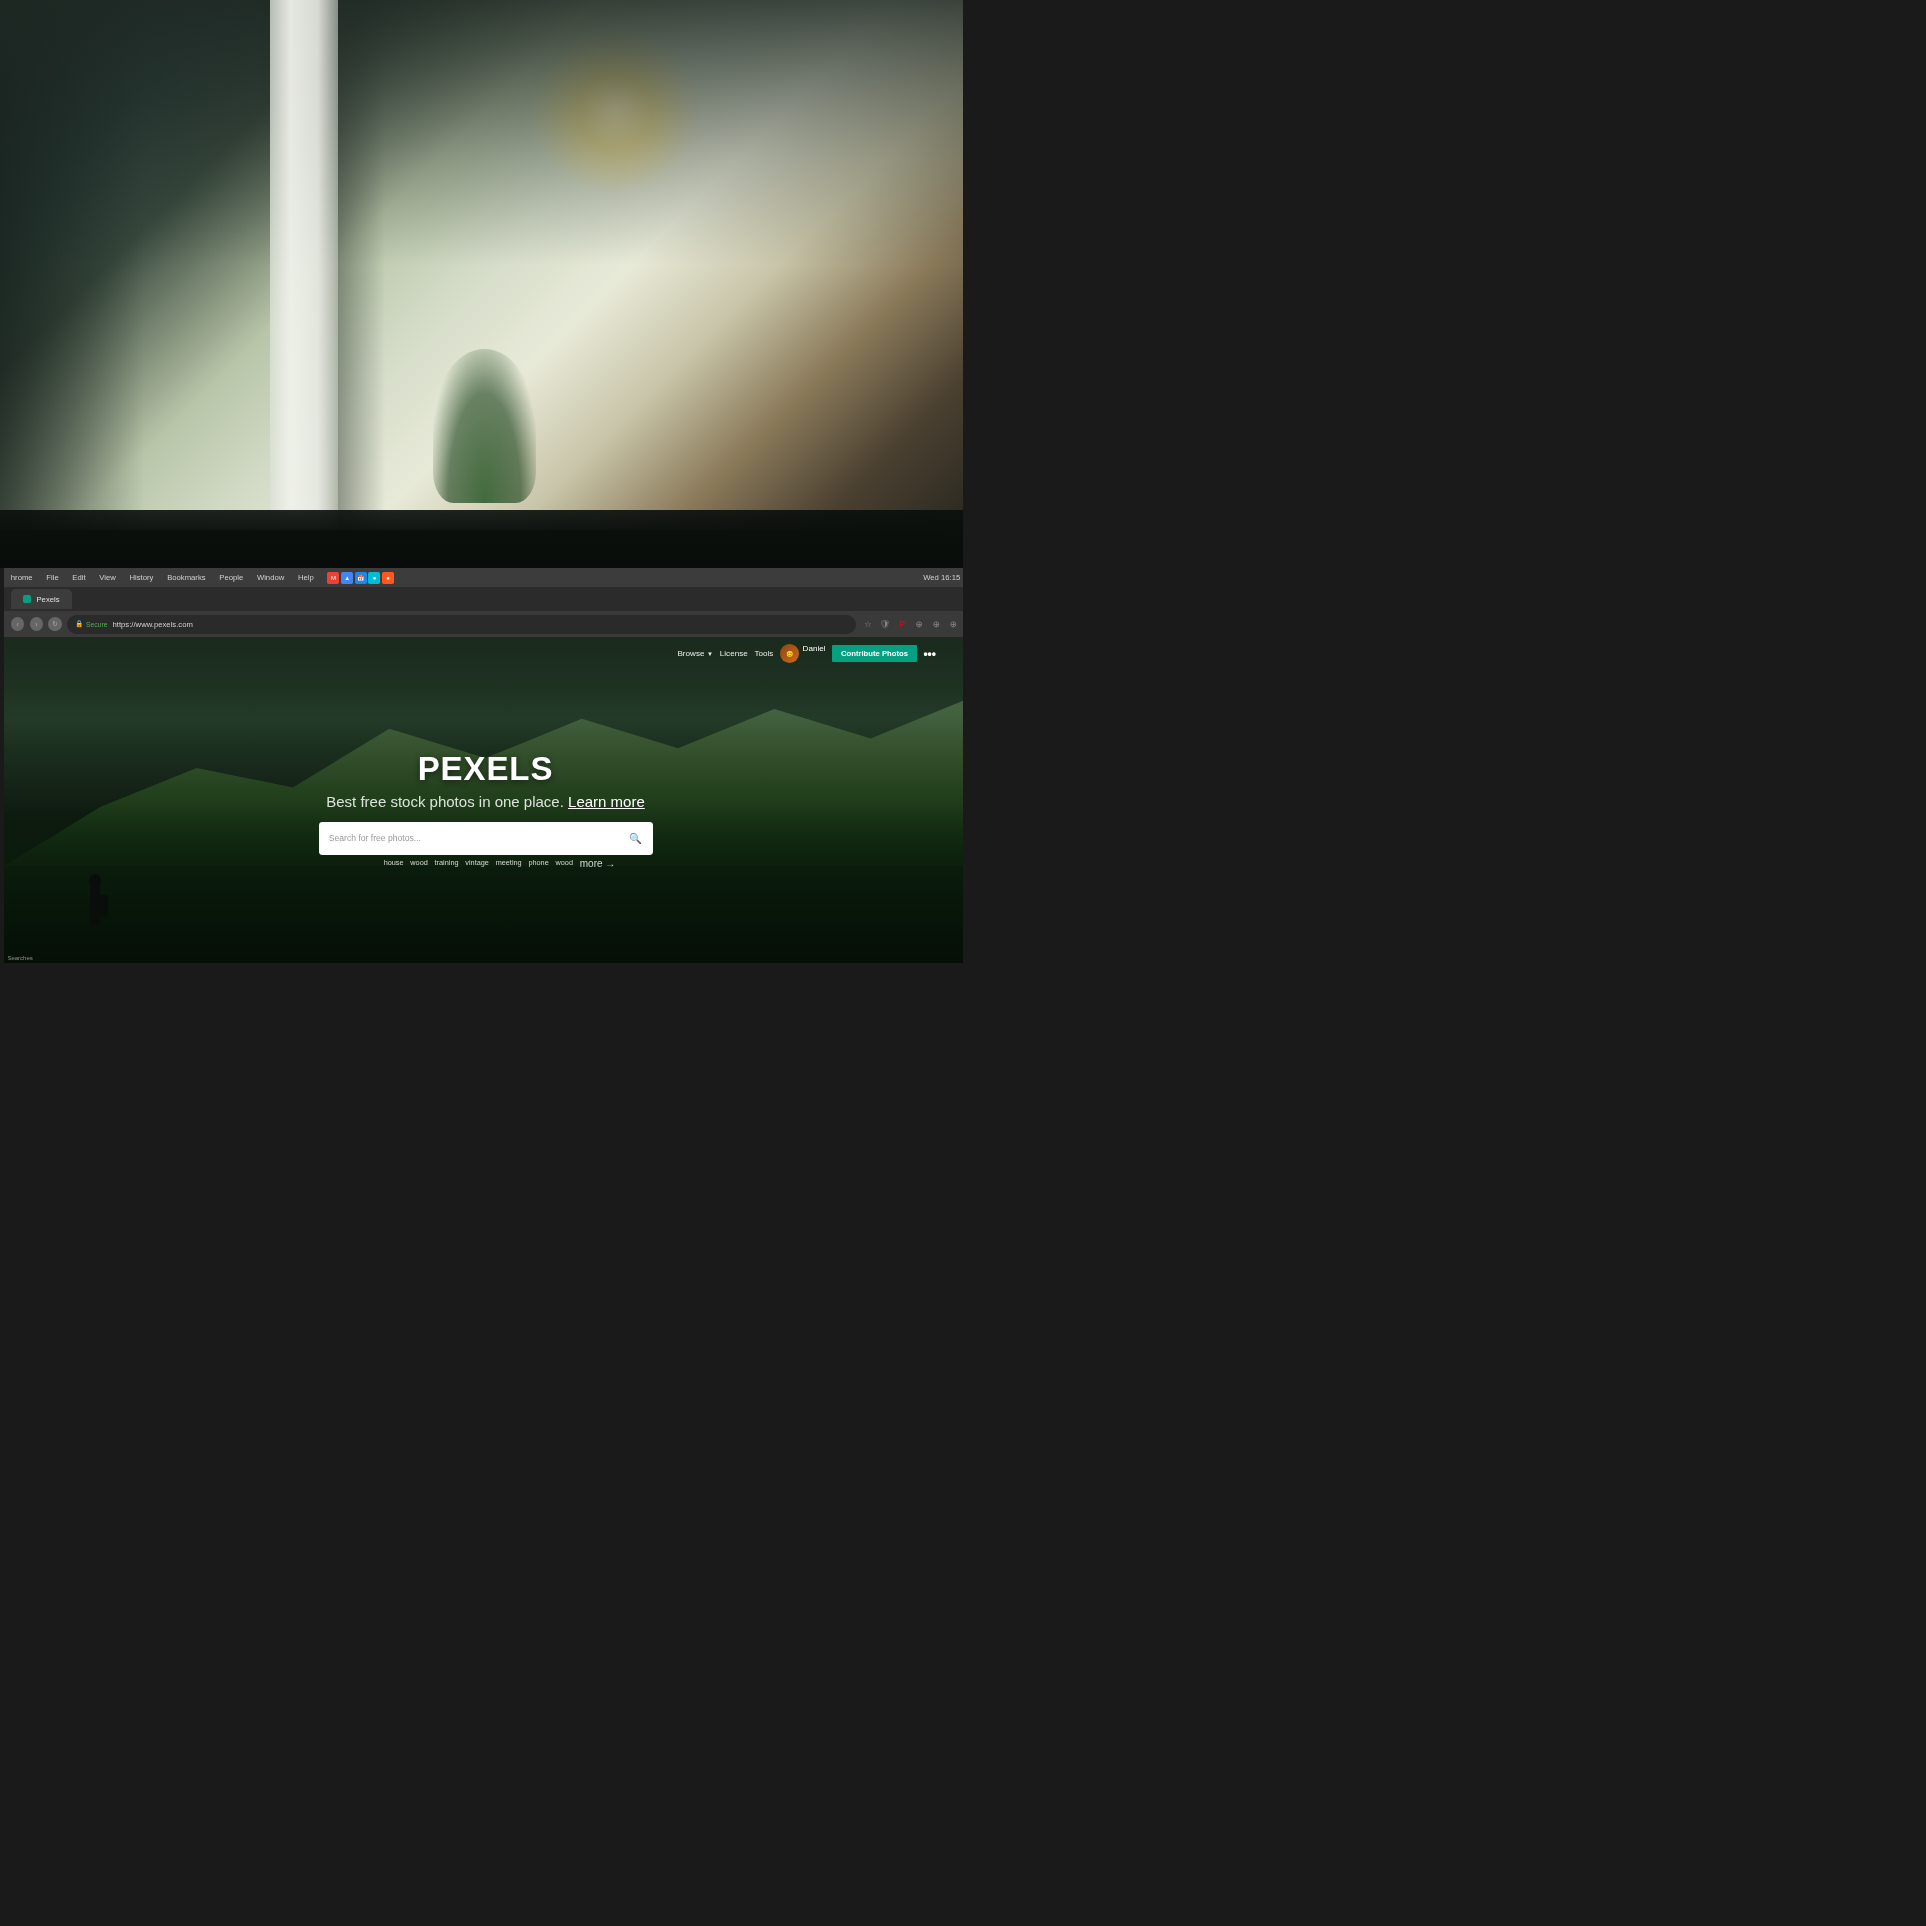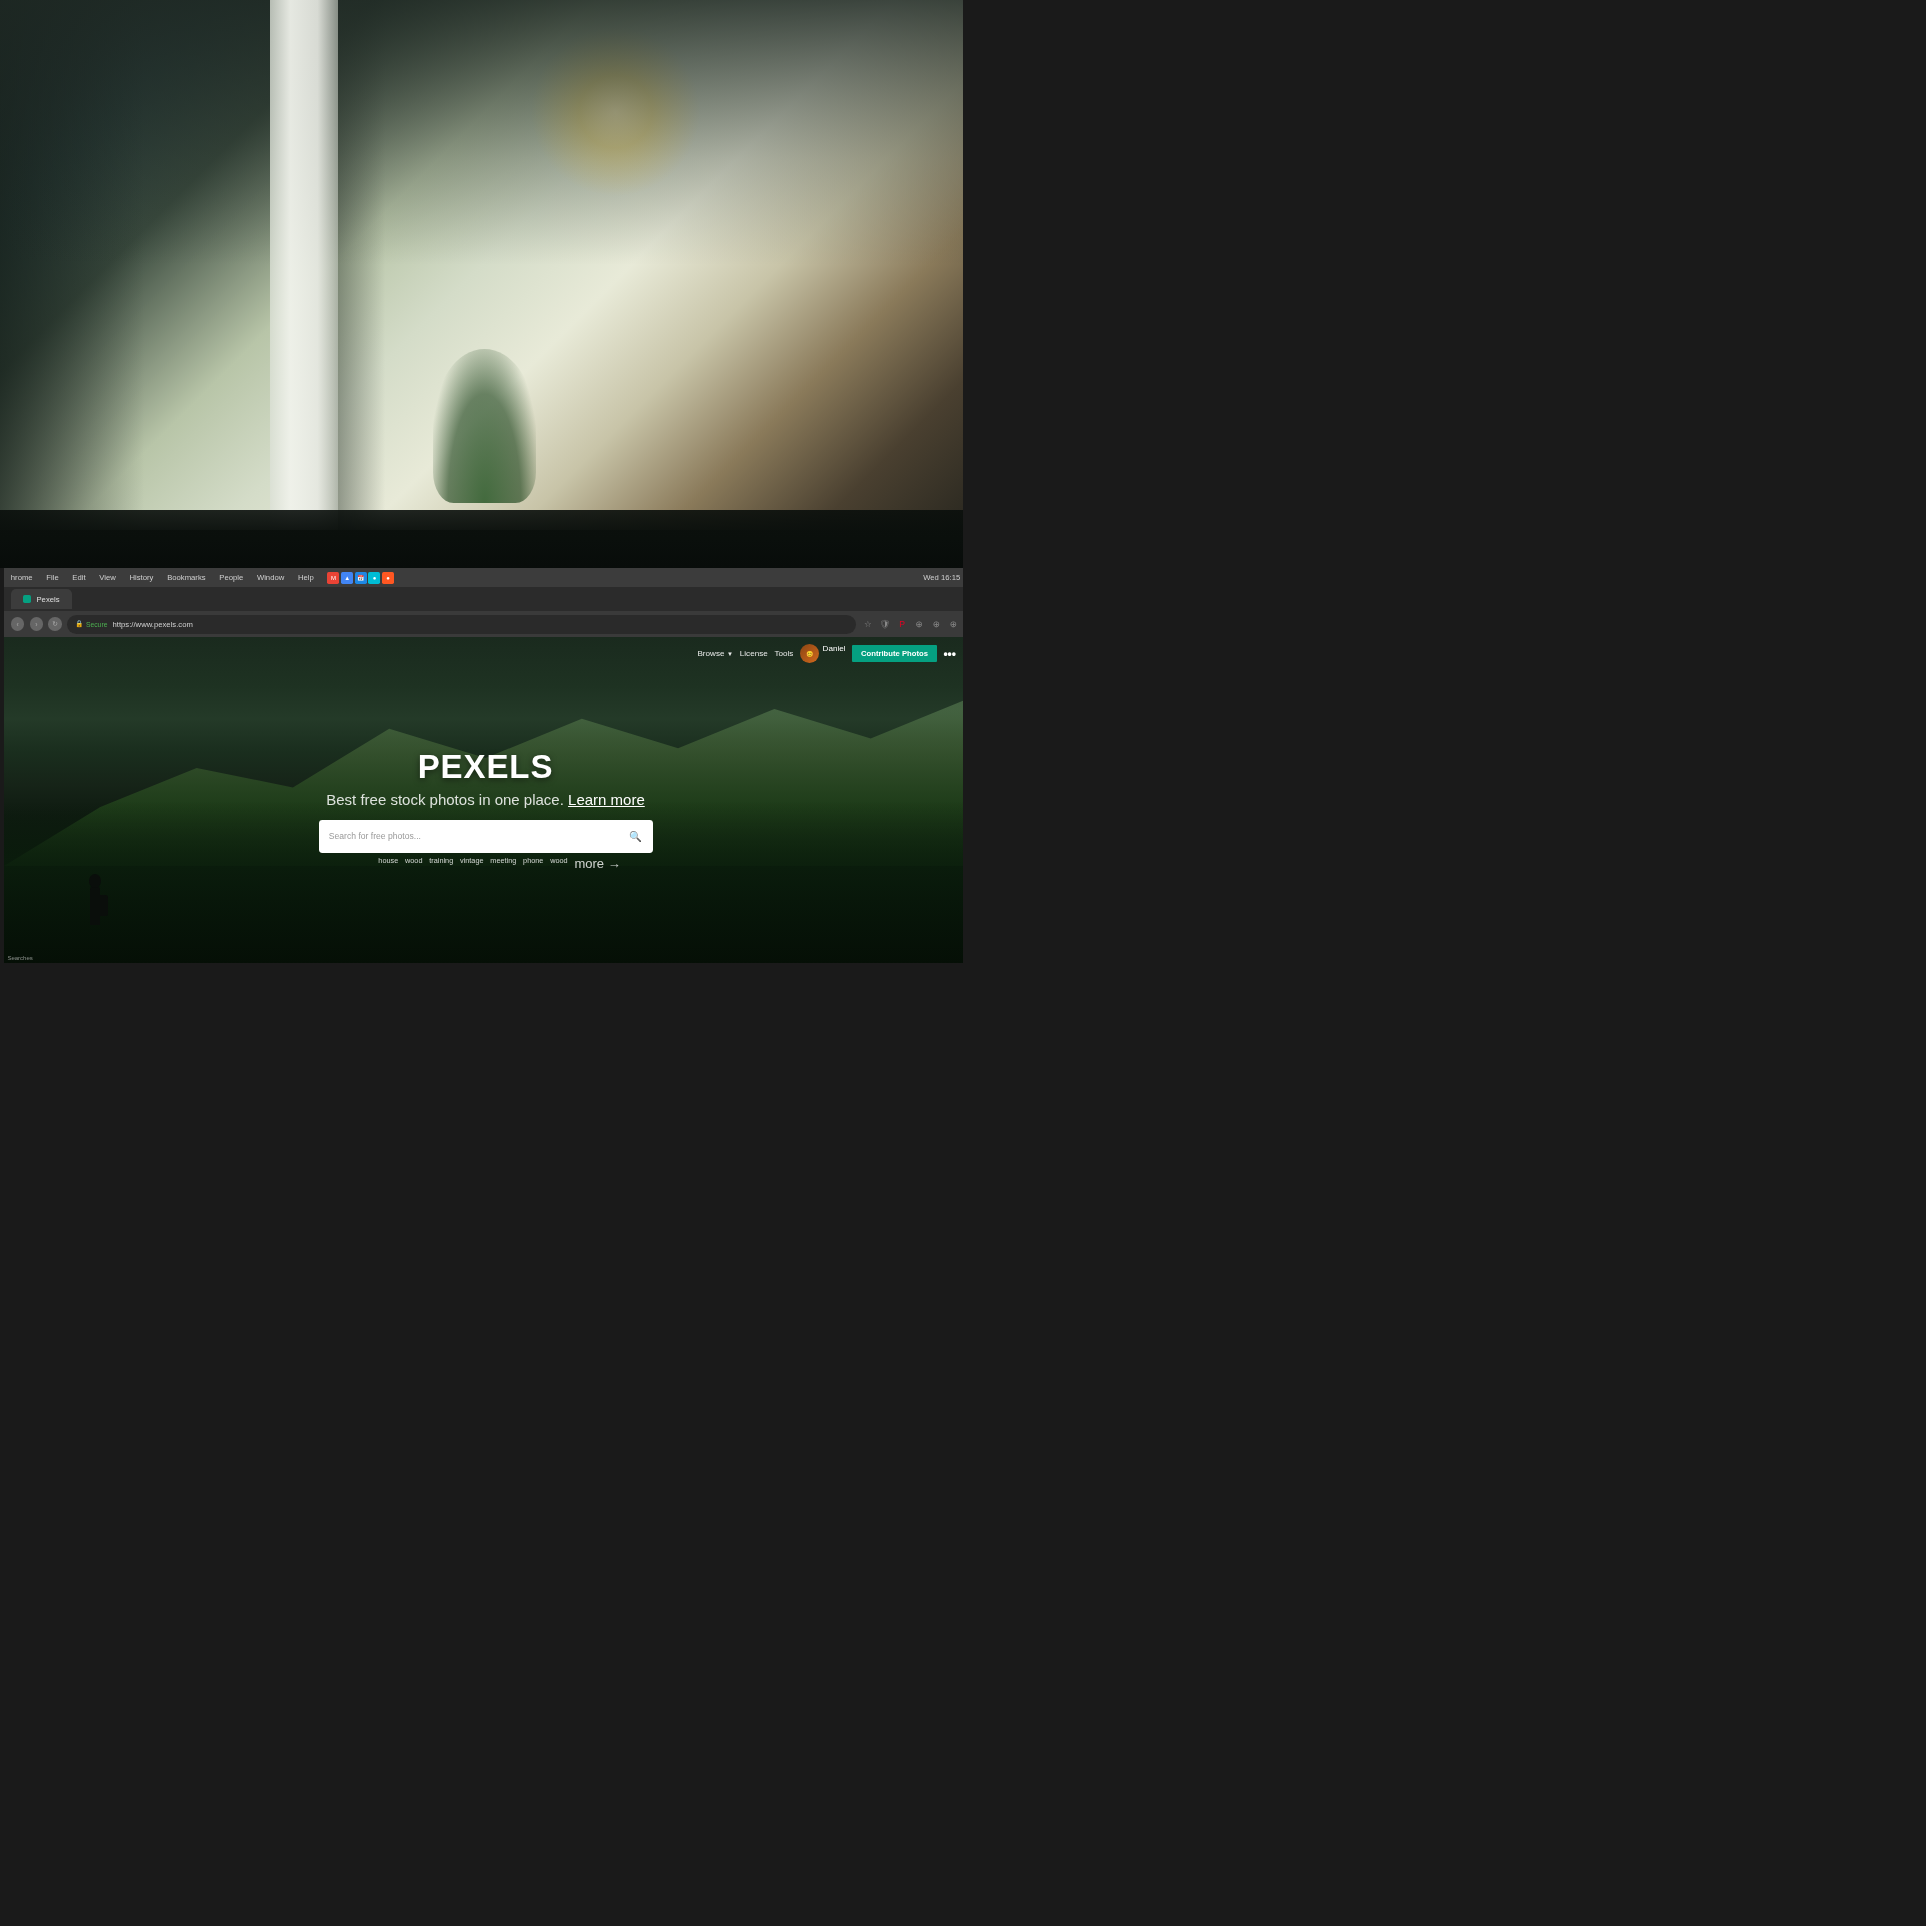--- a/index.html
+++ b/index.html
@@ -312,21 +312,21 @@
 
     
     .pexels-nav {
       position: absolute;
       top: 0;
       left: 0;
       width: 100%;
       height: 33px;
       display: flex;
       align-items: center;
-      padding: 0 11px;
+      padding: 0 31px;
       gap: 6.8px;
       z-index: 10;
     }
 
     .nav-spacer { flex: 1; }
 
     .nav-link {
       color: rgba(255,255,255,0.9);
       font-size: 8.1px;
       font-weight: 500;
@@ -455,21 +455,21 @@
 
     .search-tag {
       color: rgba(255,255,255,0.8);
       font-size: 7.3px;
       cursor: pointer;
       text-decoration: none;
     }
 
     .search-tag-more {
       color: rgba(255,255,255,0.8);
-      font-size: 13px;
+      font-size: 10px;
       cursor: pointer;
       display: flex;
       align-items: center;
       gap: 1.7px;
     }
 
     
     .searches-label {
       position: absolute;
       bottom: 3.4px;

